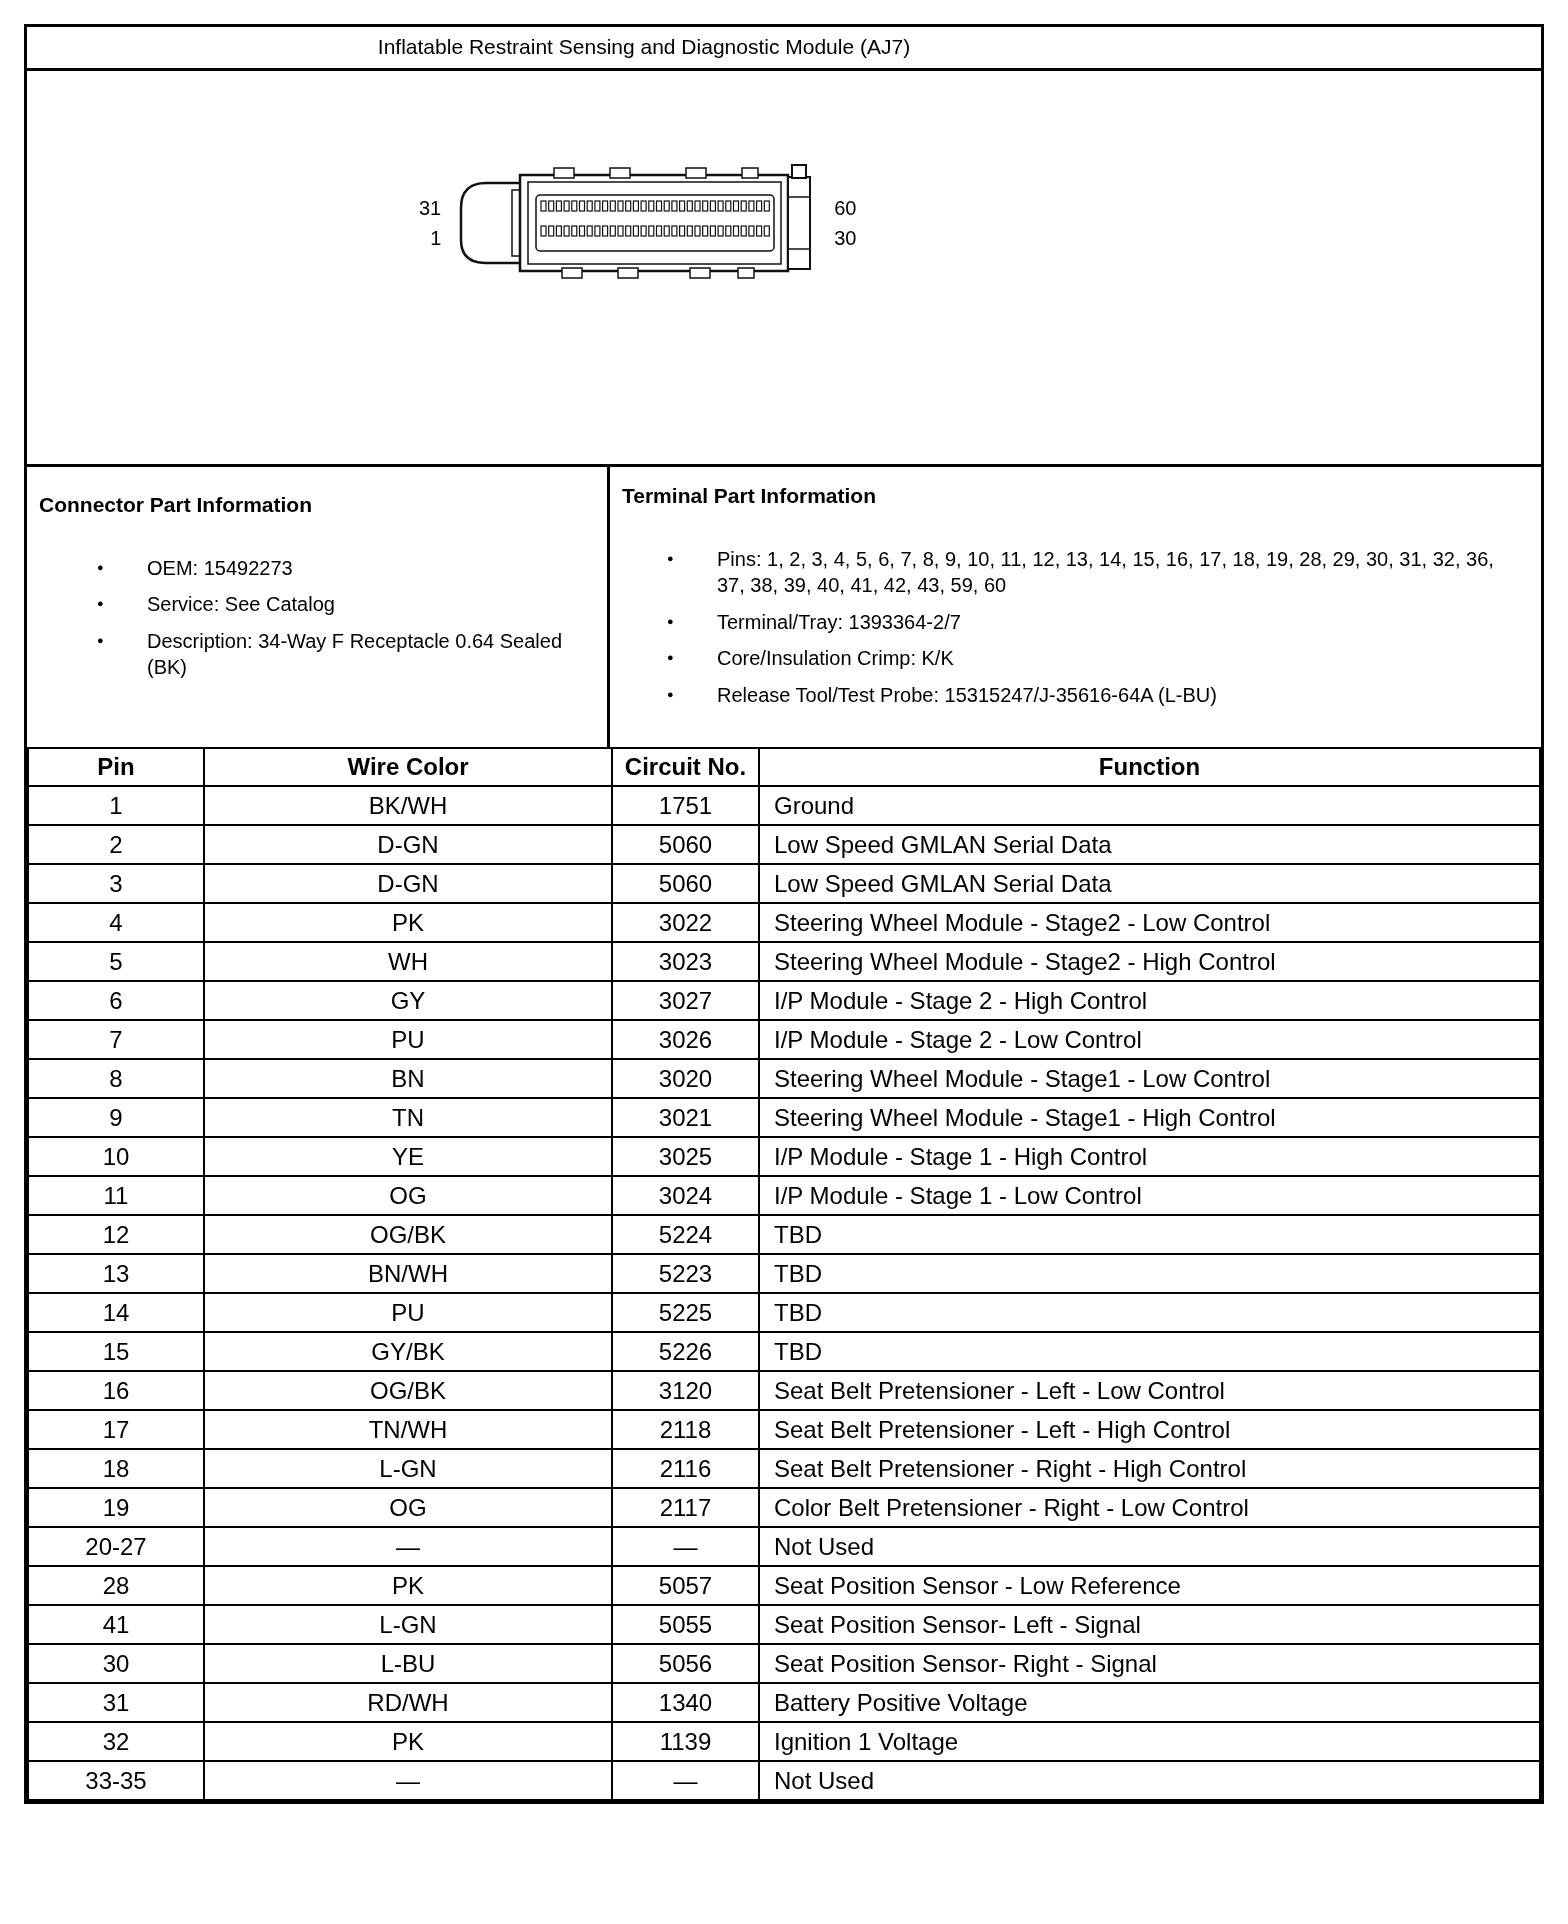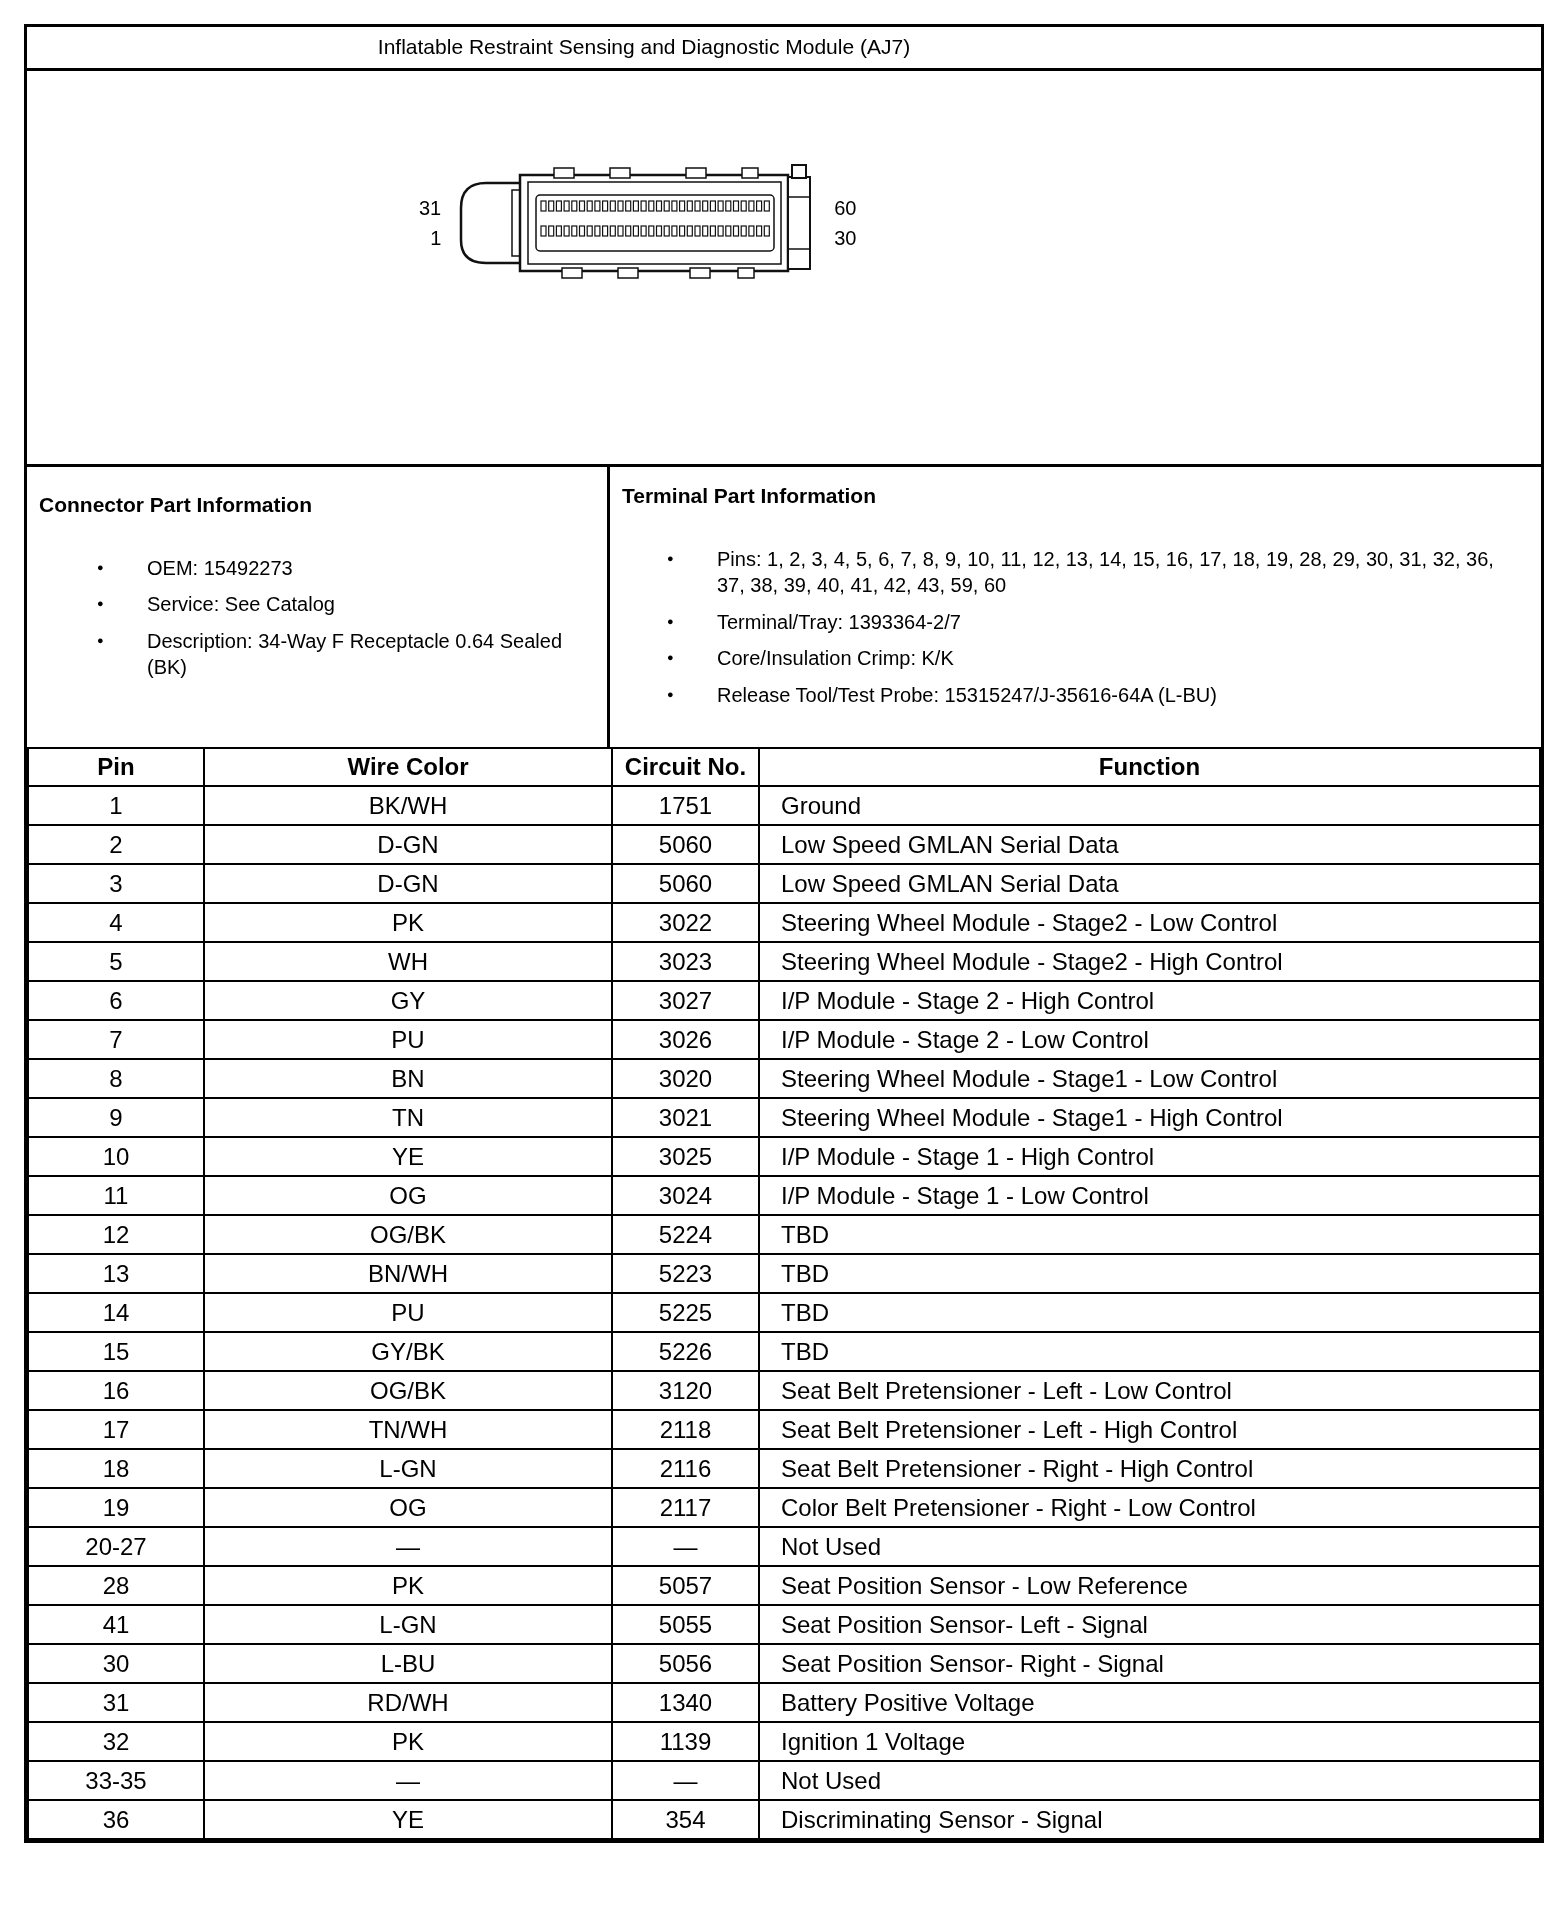--- a/index.html
+++ b/index.html
@@ -46,21 +46,21 @@
   .bullet-list li { position: relative; padding-left: 50px; margin-bottom: 10px; line-height: 1.32; }
   .bullet-list li::before { content: "●"; position: absolute; left: 0; top: 5px; font-size: 11px; }
   .info-cell.left  .bullet-list { margin-left: 58px; padding-right: 2px; }
   .info-cell.right .bullet-list { margin-left: 45px; padding-right: 8px; }
 
   .pin-table { width: 100%; border-collapse: collapse; font-size: 24px; table-layout: fixed; }
   .pin-table th, .pin-table td { border: 2px solid #000; padding: 2px 6px; overflow: hidden; white-space: nowrap; }
   .pin-table th { font-weight: 700; text-align: center; height: 38px; }
   .pin-table td { height: 39px; }
   .pin-table td.col-0, .pin-table td.col-1, .pin-table td.col-2 { text-align: center; }
-  .pin-table td.col-3 { text-align: left; padding-left: 21px; }
+  .pin-table td.col-3 { text-align: left; padding-left: 14px; }
 </style>
 </head>
 <body>
 
 <div class="page">
 
   <div class="title-bar">Inflatable Restraint Sensing and Diagnostic Module (AJ7)</div>
 
   <div class="diagram-area">
     <div class="connector-figure">
@@ -347,22 +347,16 @@
           <td class="col-1">PK</td>
           <td class="col-2">1139</td>
           <td class="col-3">Ignition 1 Voltage</td>
         </tr>
         <tr>
           <td class="col-0">33-35</td>
           <td class="col-1">—</td>
           <td class="col-2">—</td>
           <td class="col-3">Not Used</td>
         </tr>
-        <tr>
-          <td class="col-0">36</td>
-          <td class="col-1">YE</td>
-          <td class="col-2">354</td>
-          <td class="col-3">Discriminating Sensor - Signal</td>
-        </tr>
       </tbody>
   </table>
 
 </div>
 
 </body></html>

